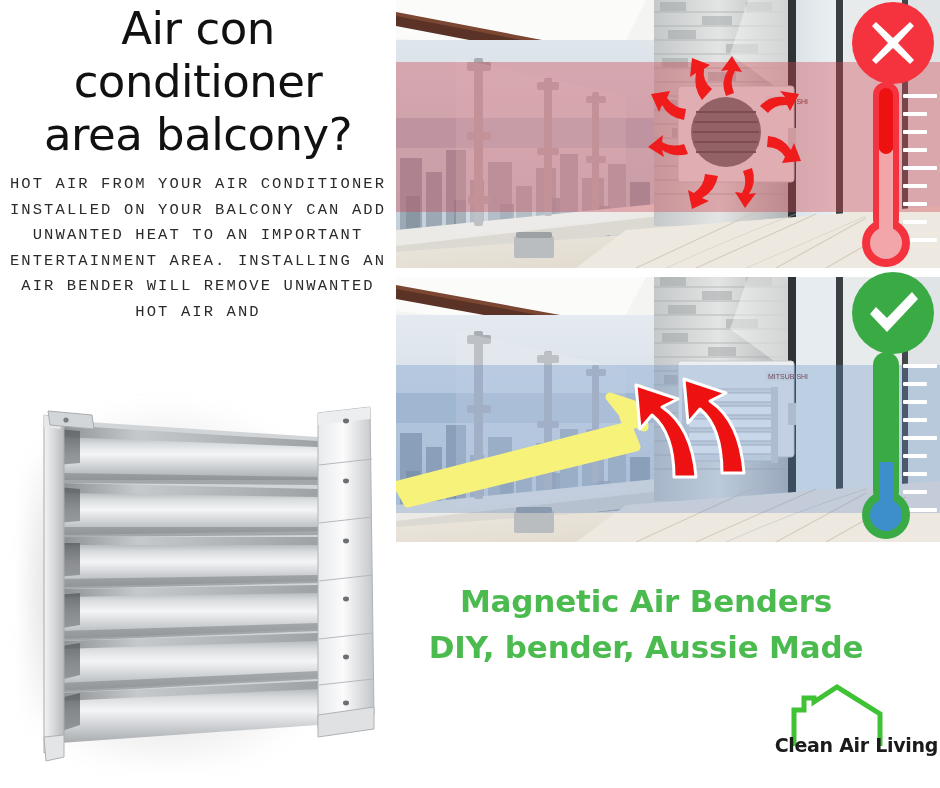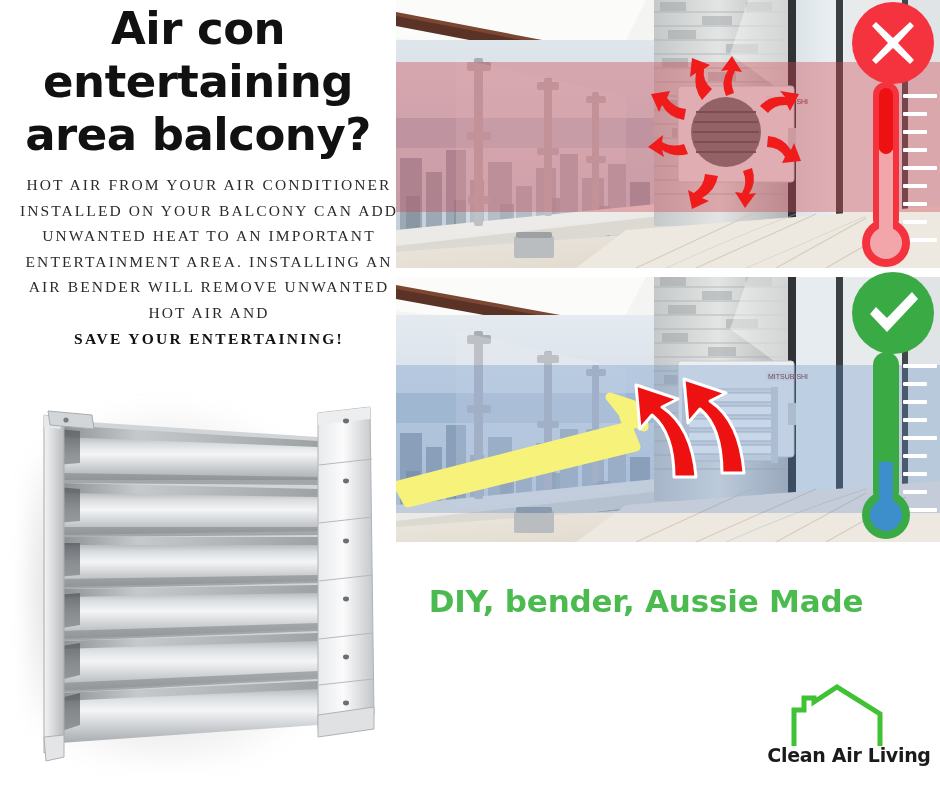--- a/index.html
+++ b/index.html
@@ -6,28 +6,28 @@
   body{width:940px;height:788px;overflow:hidden;font-family:"Liberation Sans",sans-serif;}
   .stage{position:relative;width:940px;height:788px;background:#ffffff;}
 
   
   .left-col{position:absolute;left:0;top:0;width:396px;height:788px;}
 
   .headline{
     position:absolute;left:4px;top:2px;width:388px;
     text-align:center;color:#111111;
     font-family:"DejaVu Sans",sans-serif;
-    font-weight:700;font-size:45px;line-height:53px;
+    font-weight:400;font-size:45px;line-height:53px;
     letter-spacing:-0.5px;
   }
 
   .body-copy{
-    position:absolute;left:19px;top:172px;width:380px;
+    position:absolute;left:8px;top:172px;width:380px;
     text-align:center;color:#2b2b2b;
-    font-family:Liberation Serif, serif;
+    font-family:Liberation Mono, monospace;
     font-weight:400;font-size:15.5px;line-height:25.6px;
     letter-spacing:2.1px;text-transform:uppercase;
   }
   .body-copy .bold-line{font-weight:700;color:#111;letter-spacing:2.3px;display:block;}
 
   
   .product{position:absolute;left:18px;top:385px;width:366px;height:395px;}
   .prod-shadow{
     position:absolute;left:10px;top:18px;width:330px;height:360px;
     background:radial-gradient(ellipse at 42% 52%, rgba(120,120,125,.40) 0%, rgba(140,140,145,.22) 42%, rgba(255,255,255,0) 72%);
@@ -58,41 +58,40 @@
     color:#4cbb4f;text-align:center;
     font-family:"DejaVu Sans",sans-serif;
     font-weight:700;font-size:31px;line-height:46px;
     letter-spacing:-0.2px;
   }
 
   
   .logo{position:absolute;left:760px;top:684px;width:178px;height:98px;}
   .logo-mark{position:absolute;left:28px;top:0;width:98px;height:62px;}
   .logo-text{
-    position:absolute;left:0;top:60px;width:178px;text-align:center;
+    position:absolute;left:0;top:50px;width:178px;text-align:right;
     color:#1b1b1b;font-family:"DejaVu Sans",sans-serif;
     font-weight:700;font-size:19px;letter-spacing:-0.3px;
   }
 </style>
 </head>
 <body>
 
 <div class="stage">
 
   <div class="left-col">
 
     <div class="headline">
       <div>Air con</div>
-      <div>entertaining</div>
+      <div>conditioner</div>
       <div>area balcony?</div>
     </div>
 
     <div class="body-copy">
       <span>Hot air from your air conditioner installed on your balcony can add unwanted heat to an important entertainment area. Installing an air bender will remove unwanted hot air and</span>
-      <span class="bold-line">Save your entertaining!</span>
     </div>
 
     <div class="product">
       <div class="prod-shadow"></div>
       <svg class="louvre" viewBox="0 0 366 395">
         <defs>
           <linearGradient id="bladeG" x1="0" y1="0" x2="0" y2="1">
             <stop offset="0%" stop-color="#b9bcbf"></stop>
             <stop offset="16%" stop-color="#d9dcde"></stop>
             <stop offset="40%" stop-color="#f4f5f6"></stop>
@@ -535,20 +534,21 @@
     </svg>
   </div>
 
   <div class="badge badge-check">
     <svg viewBox="0 0 82 82">
       <path d="M18,42 L24,35 L35,46 L60,20 L66,27 L35,60 Z" fill="#ffffff"></path>
     </svg>
   </div>
 
   <div class="tagline">
+    <div>Magnetic Air Benders</div>
     <div>DIY, bender, Aussie Made</div>
   </div>
 
   <div class="logo">
     <svg class="logo-mark" viewBox="0 0 98 62">
       <path d="M6,60 L6,26 L16,26 L16,14 L26,14 L26,18 L49,3 L92,30 L92,60" fill="none" stroke="#3fc233" stroke-width="5" stroke-linecap="square" stroke-linejoin="miter"></path>
     </svg>
     <div class="logo-text">Clean Air Living</div>
   </div>
 

